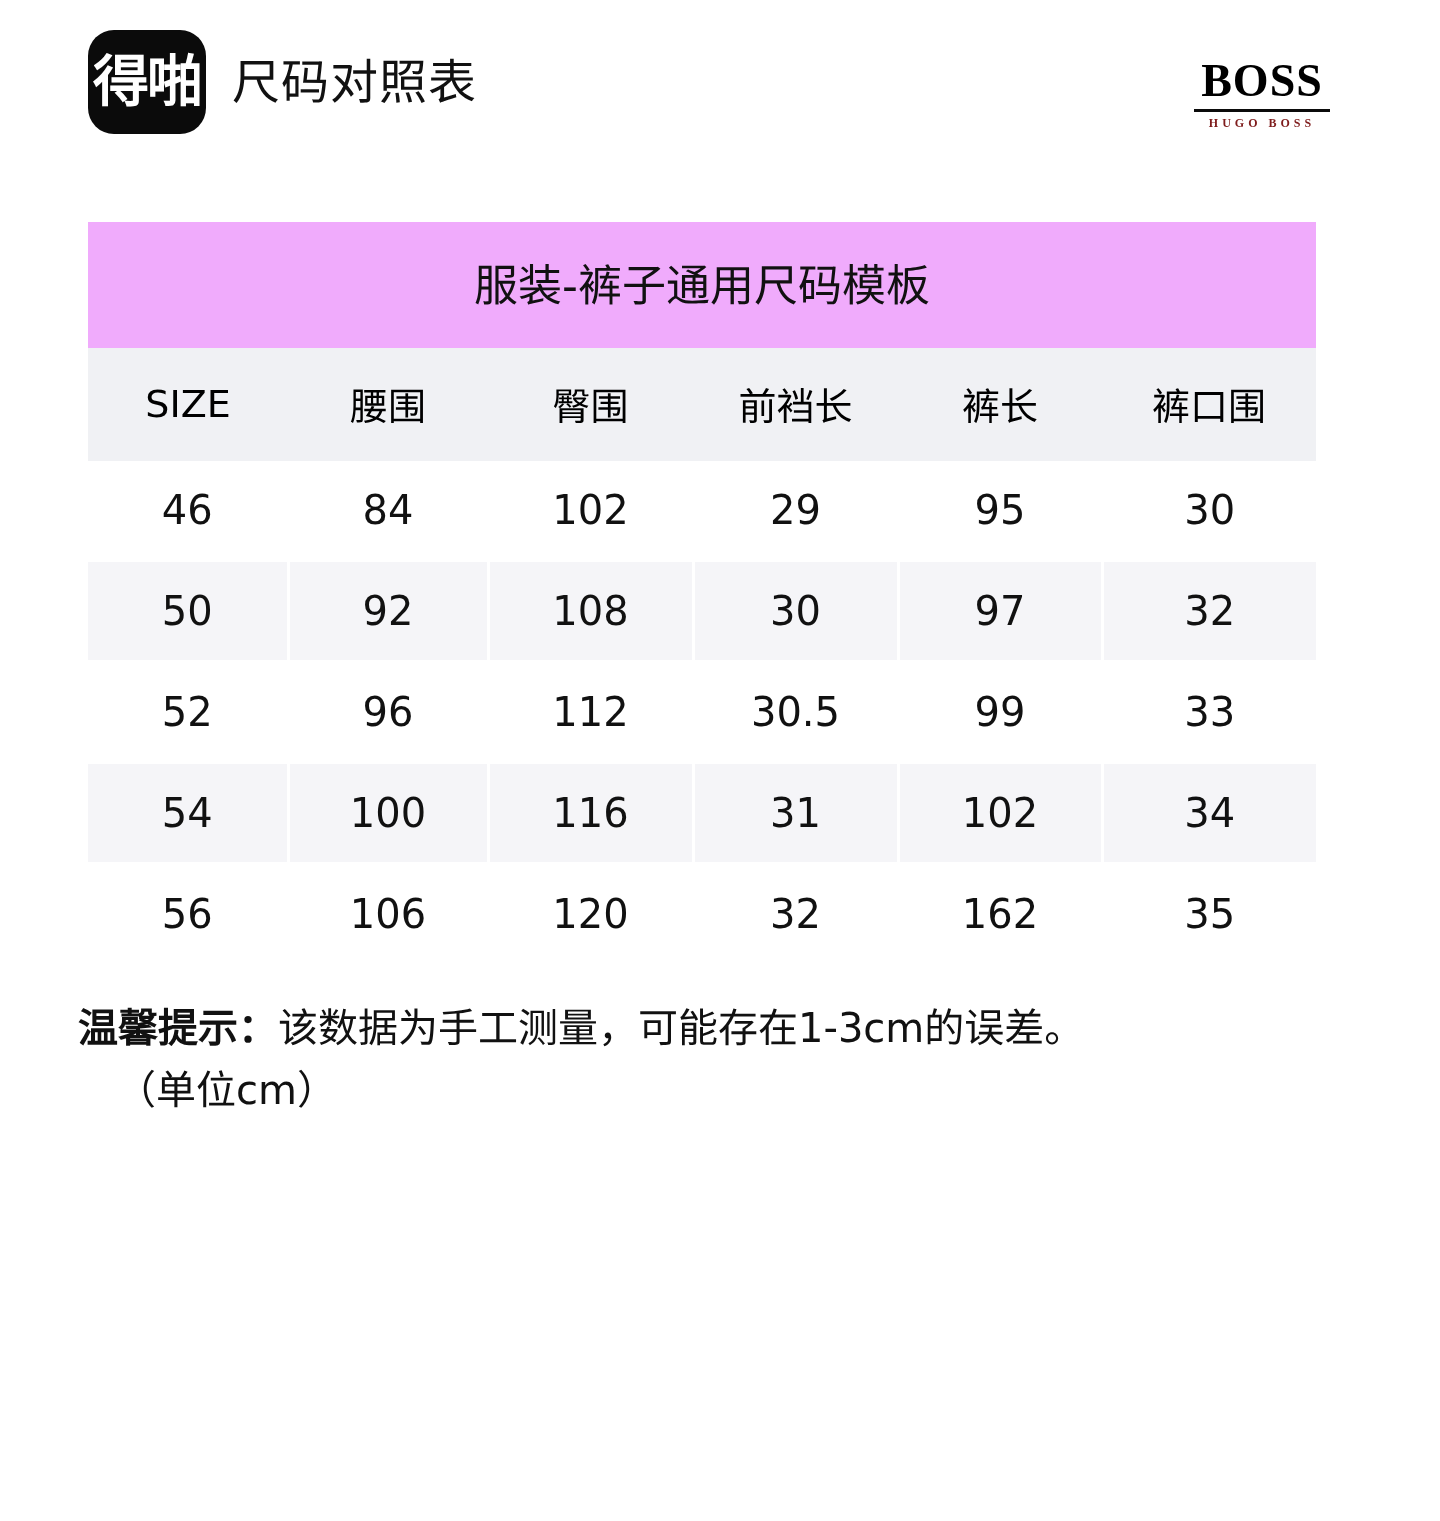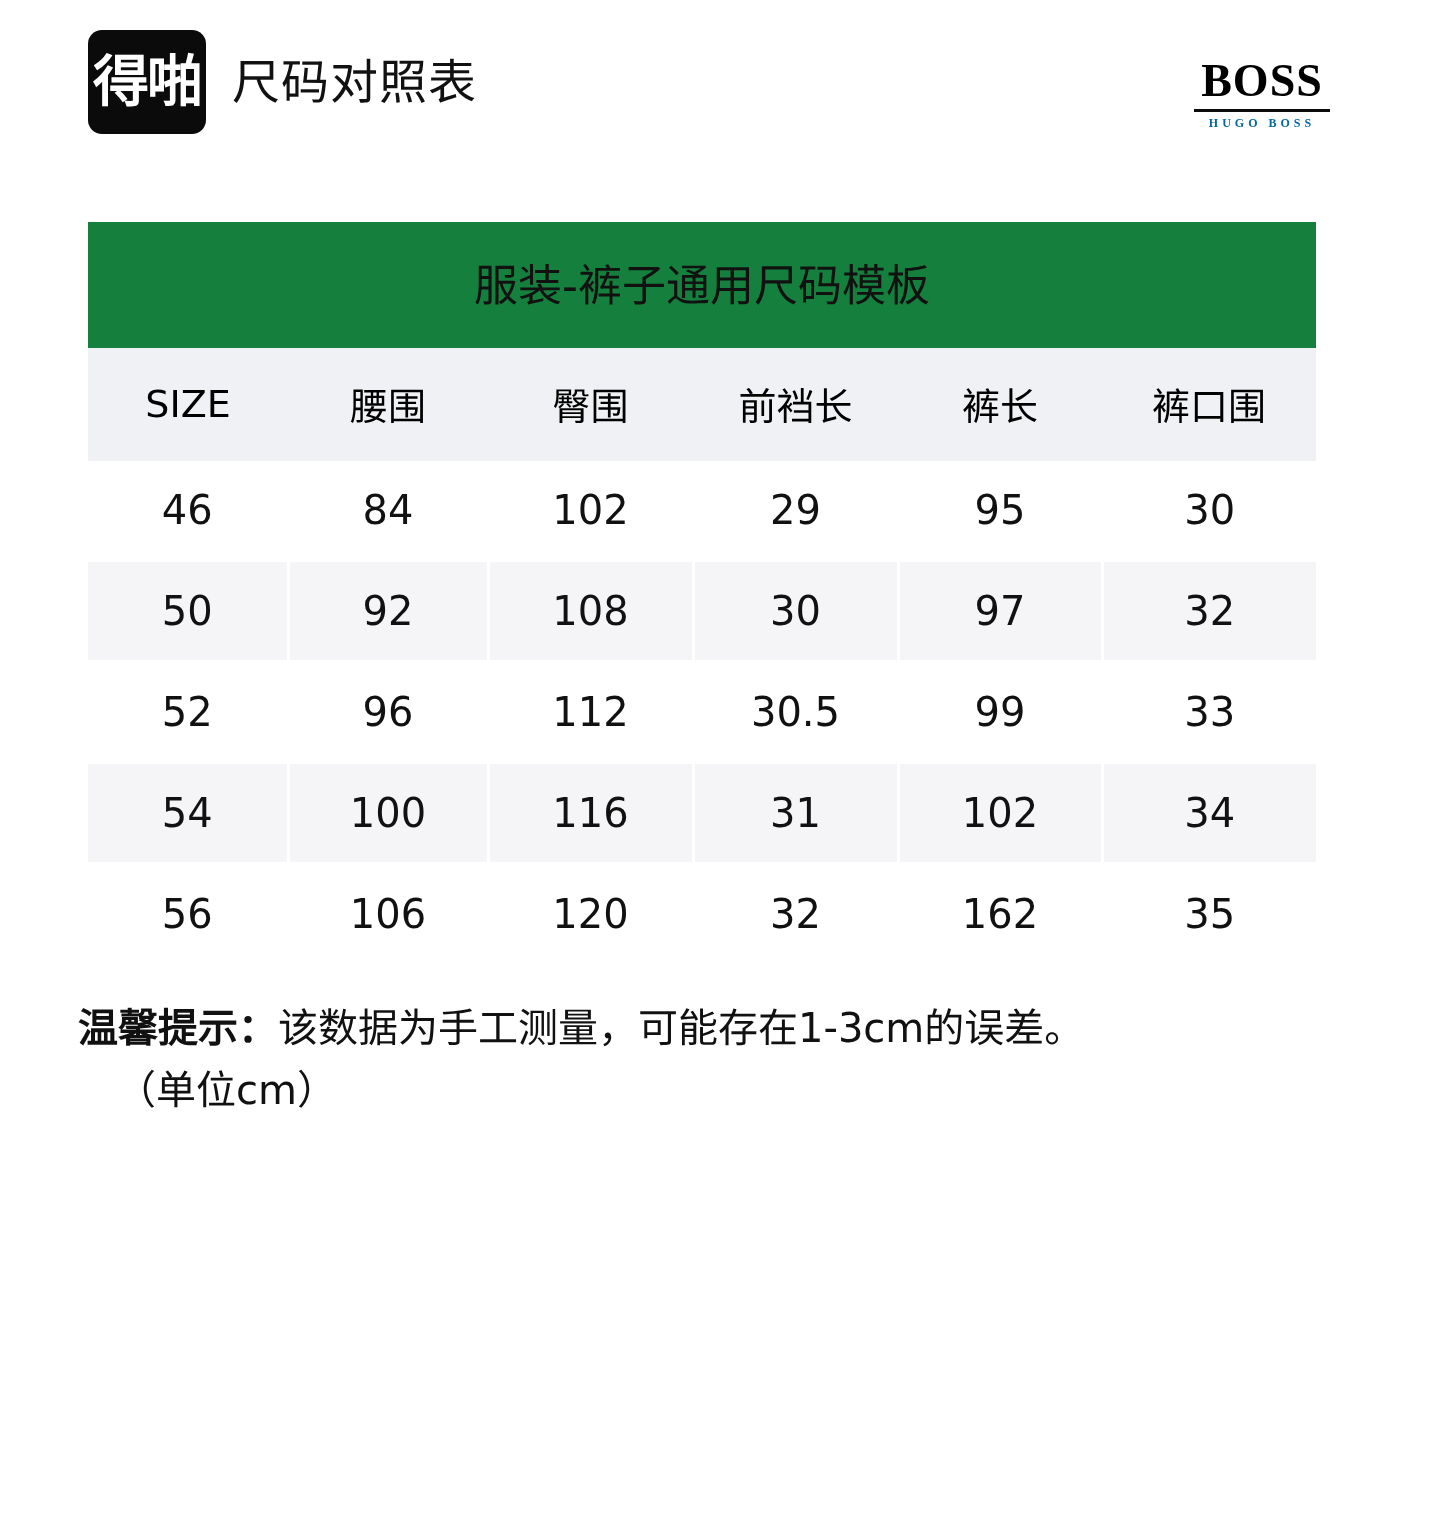--- a/index.html
+++ b/index.html
@@ -35,21 +35,21 @@
     box-sizing: border-box;
   }
   .header-left {
     display: flex;
     align-items: center;
   }
   .brand-badge {
     width: 118px;
     height: 104px;
     background: #0b0b0b;
-    border-radius: 14px;
+    border-radius: 26px;
     display: flex;
     align-items: center;
     justify-content: center;
     color: #ffffff;
     font-size: 56px;
     line-height: 1;
     font-weight: 700;
     letter-spacing: -2px;
     font-family: "DejaVu Sans", "Liberation Sans", sans-serif;
   }
@@ -77,36 +77,36 @@
   .boss-rule {
     width: 136px;
     height: 3px;
     background: #0b0b0b;
     margin: 5px auto 4px auto;
   }
   .boss-sub {
     font-family: "Liberation Serif", "DejaVu Serif", serif;
     font-size: 12px;
     letter-spacing: 4px;
-    color: #0369a1;
+    color: #7f1d1d;
     font-weight: 700;
   }
 
   
   .table-wrap {
     margin: 52px 88px 0 88px;
     width: 1228px;
   }
   table.size-table {
     border-collapse: collapse;
     width: 100%;
     table-layout: fixed;
   }
   table.size-table caption {
-    background: #15803d;
+    background: #f0abfc;
     color: #111111;
     font-size: 44px;
     line-height: 1;
     padding: 42px 0 40px 0;
     font-weight: 400;
     font-family: "DejaVu Sans", "Liberation Sans", sans-serif;
     caption-side: top;
   }
   table.size-table th {
     background: #f0f1f4;

